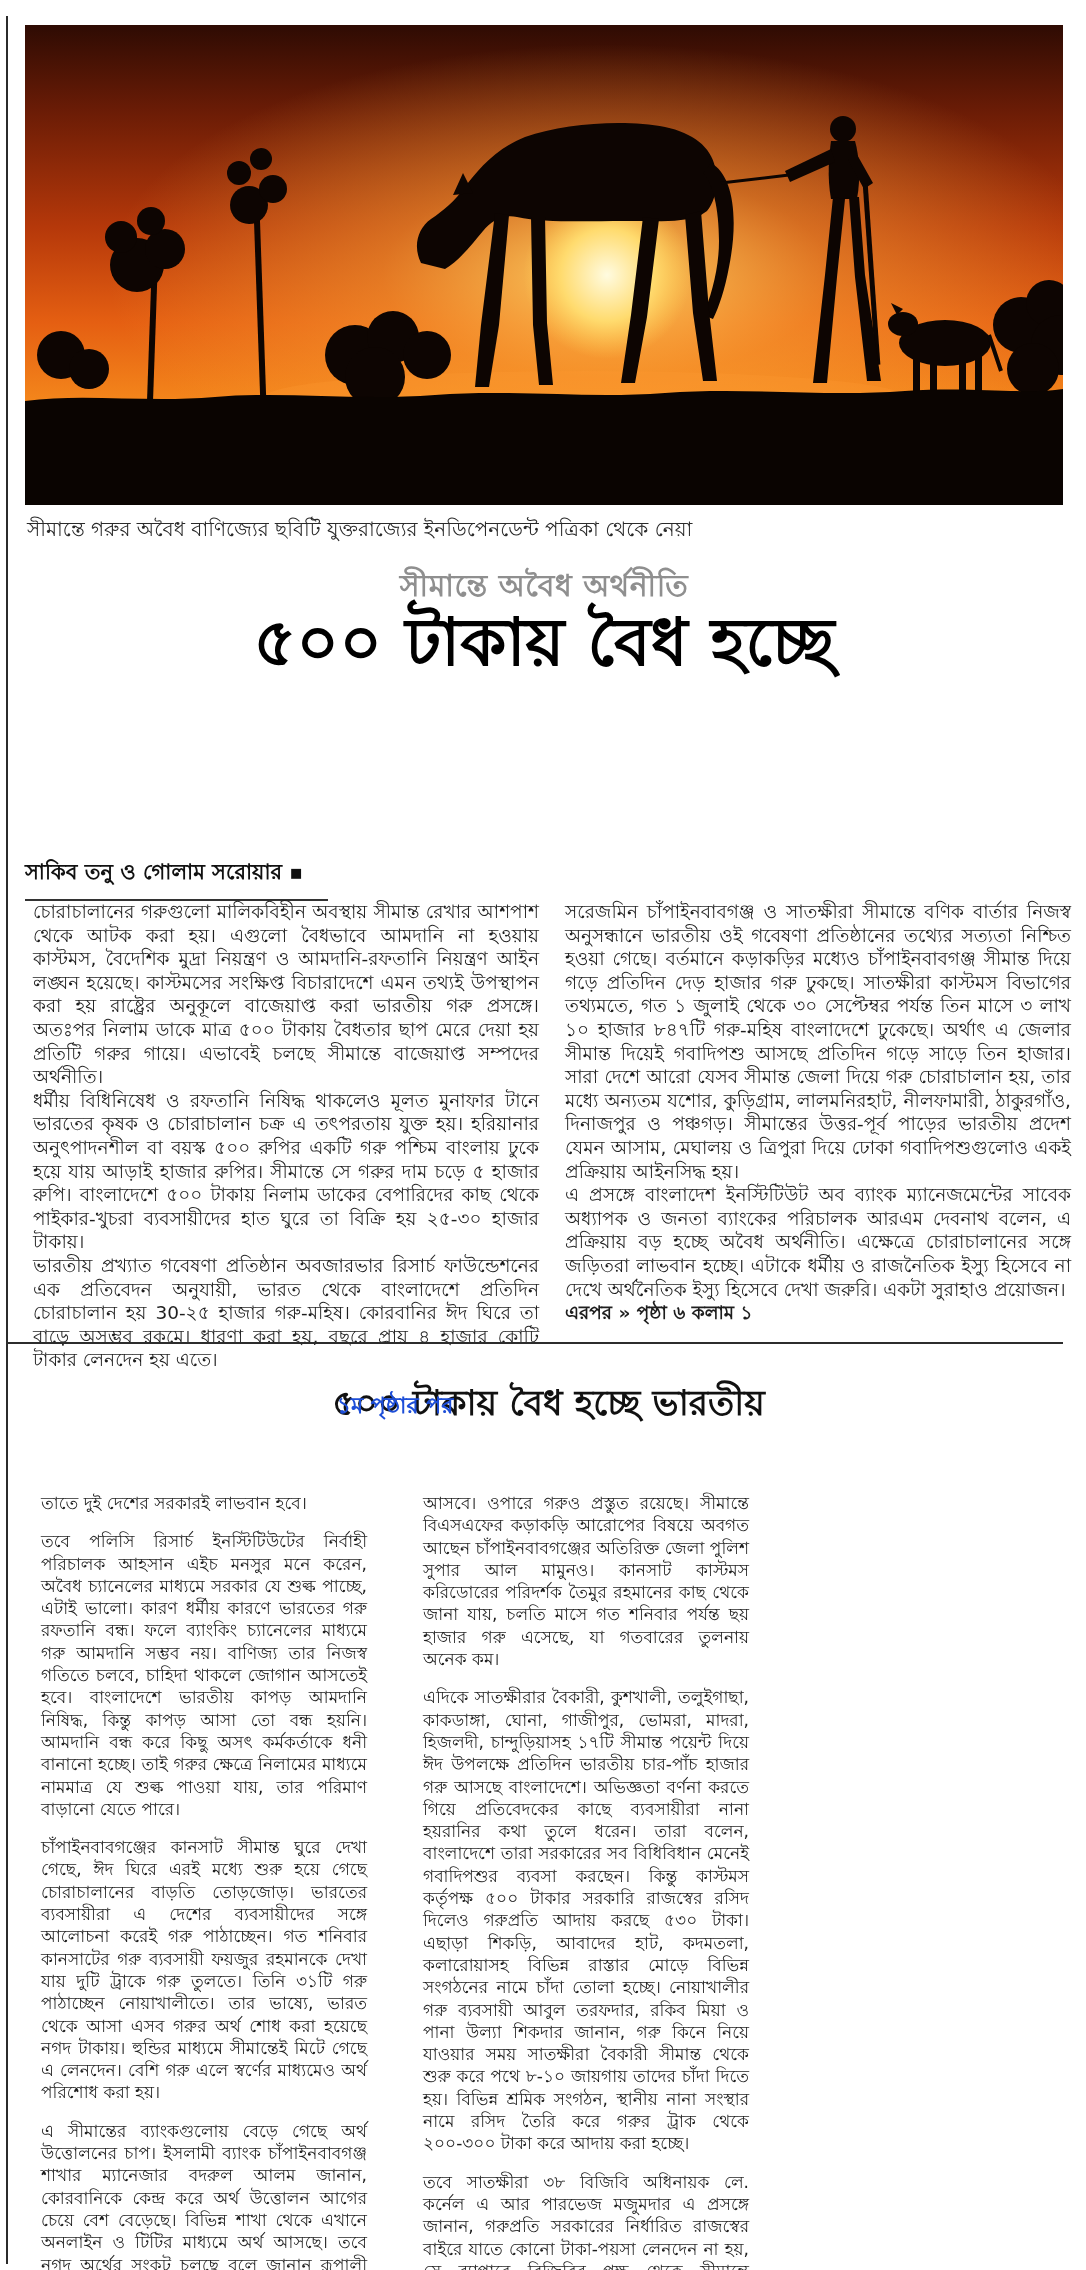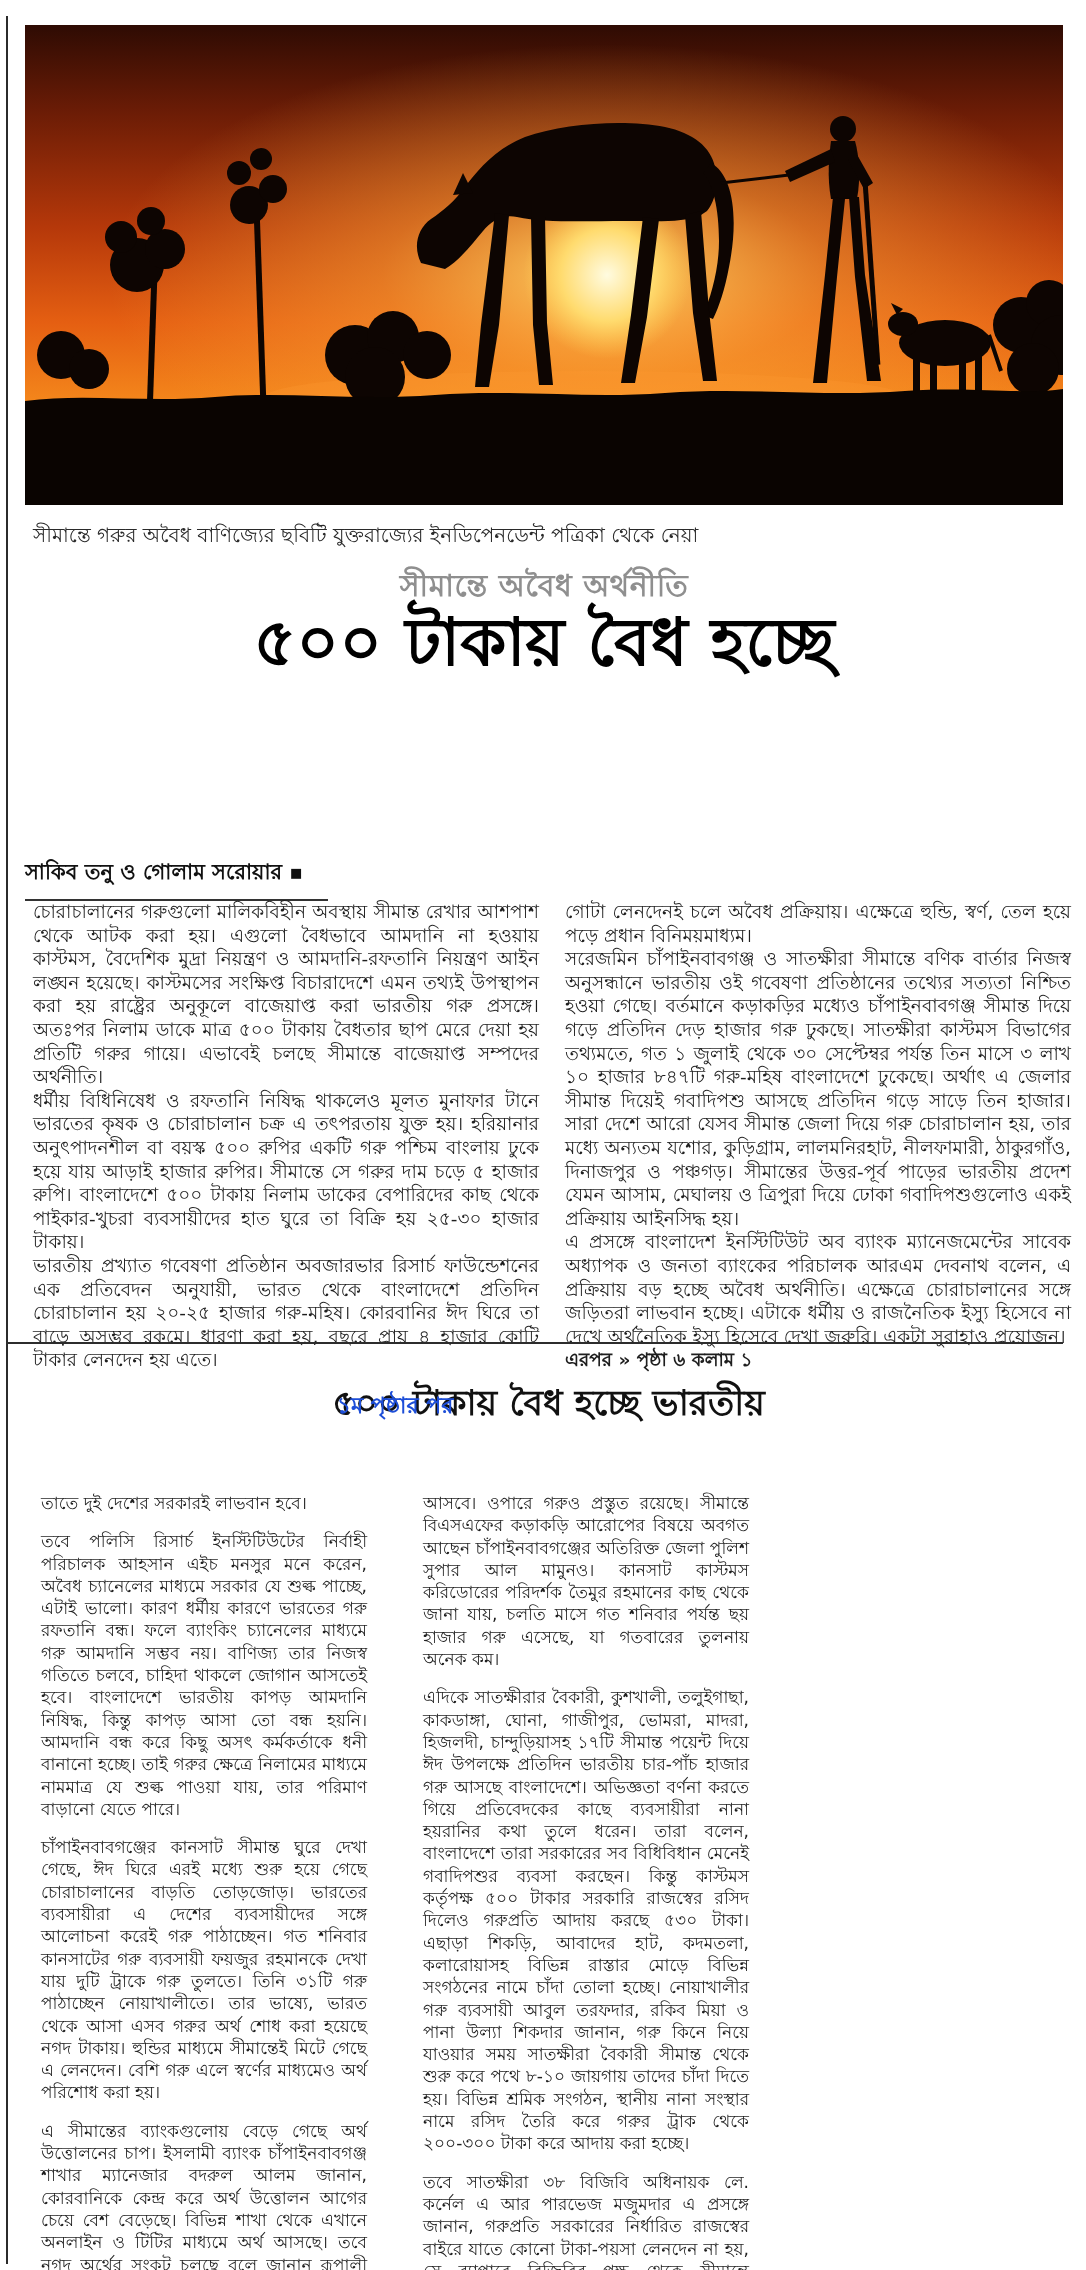--- a/index.html
+++ b/index.html
@@ -4,21 +4,21 @@
 <style>
   html,body{margin:0;padding:0;}
   body{
     width:1086px;height:2270px;background:#ffffff;
     font-family:"DejaVu Sans","Liberation Sans",sans-serif;
     color:#1c1c1c;position:relative;overflow:hidden;
   }
   .scan-edge{position:absolute;left:6px;top:16px;width:2px;height:2248px;background:#2b2b2b;}
   .photo-wrap{position:absolute;left:25px;top:25px;width:1038px;height:480px;margin:0;overflow:hidden;}
   .photo-wrap svg{display:block;}
-  .caption{position:absolute;left:25px;top:514px;width:1010px;font-size:20px;line-height:1.3;color:#2a2a2a;margin:8px;}
+  .caption{position:absolute;left:25px;top:514px;width:1010px;font-size:20px;line-height:1.3;color:#2a2a2a;margin:2px;}
   .kicker{position:absolute;left:25px;top:562px;width:1038px;text-align:center;
     font-size:30px;font-weight:bold;color:#8f8f8f;letter-spacing:.5px;}
   .headline{position:absolute;left:25px;top:596px;width:1038px;margin:0;text-align:center;
     font-size:66px;line-height:1.42;font-weight:bold;color:#000;}
   .byline-row{position:absolute;left:25px;top:856px;width:520px;}
   .byline{display:inline-block;font-size:21px;font-weight:bold;color:#111;
     border-bottom:2px solid #333;padding:0 26px 8px 0;}
   .byline .marker{font-size:13px;vertical-align:2px;margin-left:8px;}
   .lead-cols{position:absolute;left:33px;top:900px;width:1038px;display:flex;gap:26px;}
   .lead-col{width:506px;font-size:18.5px;line-height:23.6px;text-align:justify;color:#1e1e1e;}
@@ -142,24 +142,23 @@
 <h1 class="headline"><span>৫০০ টাকায় বৈধ হচ্ছে</span><br></h1>
 
 <div class="byline-row">
   <span class="byline"><span>সাকিব তনু ও গোলাম সরোয়ার</span><span class="marker">■</span></span>
 </div>
 
 <div class="lead-cols">
   <div class="lead-col">
     <p>চোরাচালানের গরুগুলো মালিকবিহীন অবস্থায় সীমান্ত রেখার আশপাশ থেকে আটক করা হয়। এগুলো বৈধভাবে আমদানি না হওয়ায় কাস্টমস, বৈদেশিক মুদ্রা নিয়ন্ত্রণ ও আমদানি-রফতানি নিয়ন্ত্রণ আইন লঙ্ঘন হয়েছে। কাস্টমসের সংক্ষিপ্ত বিচারাদেশে এমন তথ্যই উপস্থাপন করা হয় রাষ্ট্রের অনুকূলে বাজেয়াপ্ত করা ভারতীয় গরু প্রসঙ্গে। অতঃপর নিলাম ডাকে মাত্র ৫০০ টাকায় বৈধতার ছাপ মেরে দেয়া হয় প্রতিটি গরুর গায়ে। এভাবেই চলছে সীমান্তে বাজেয়াপ্ত সম্পদের অর্থনীতি।</p>
     <p>ধর্মীয় বিধিনিষেধ ও রফতানি নিষিদ্ধ থাকলেও মূলত মুনাফার টানে ভারতের কৃষক ও চোরাচালান চক্র এ তৎপরতায় যুক্ত হয়। হরিয়ানার অনুৎপাদনশীল বা বয়স্ক ৫০০ রুপির একটি গরু পশ্চিম বাংলায় ঢুকে হয়ে যায় আড়াই হাজার রুপির। সীমান্তে সে গরুর দাম চড়ে ৫ হাজার রুপি। বাংলাদেশে ৫০০ টাকায় নিলাম ডাকের বেপারিদের কাছ থেকে পাইকার-খুচরা ব্যবসায়ীদের হাত ঘুরে তা বিক্রি হয় ২৫-৩০ হাজার টাকায়।</p>
-    <p>ভারতীয় প্রখ্যাত গবেষণা প্রতিষ্ঠান অবজারভার রিসার্চ ফাউন্ডেশনের এক প্রতিবেদন অনুযায়ী, ভারত থেকে বাংলাদেশে প্রতিদিন চোরাচালান হয় ২০-২৫ হাজার গরু-মহিষ। কোরবানির ঈদ ঘিরে তা বাড়ে অসম্ভব রকমে। ধারণা করা হয়, বছরে প্রায় ৪ হাজার কোটি টাকার লেনদেন হয় এতে।</p>
+    <p>ভারতীয় প্রখ্যাত গবেষণা প্রতিষ্ঠান অবজারভার রিসার্চ ফাউন্ডেশনের এক প্রতিবেদন অনুযায়ী, ভারত থেকে বাংলাদেশে প্রতিদিন চোরাচালান হয় 30-২৫ হাজার গরু-মহিষ। কোরবানির ঈদ ঘিরে তা বাড়ে অসম্ভব রকমে। ধারণা করা হয়, বছরে প্রায় ৪ হাজার কোটি টাকার লেনদেন হয় এতে।</p>
   </div>
   <div class="lead-col">
-    <p>গোটা লেনদেনই চলে অবৈধ প্রক্রিয়ায়। এক্ষেত্রে হুন্ডি, স্বর্ণ, তেল হয়ে পড়ে প্রধান বিনিময়মাধ্যম।</p>
     <p>সরেজমিন চাঁপাইনবাবগঞ্জ ও সাতক্ষীরা সীমান্তে বণিক বার্তার নিজস্ব অনুসন্ধানে ভারতীয় ওই গবেষণা প্রতিষ্ঠানের তথ্যের সত্যতা নিশ্চিত হওয়া গেছে। বর্তমানে কড়াকড়ির মধ্যেও চাঁপাইনবাবগঞ্জ সীমান্ত দিয়ে গড়ে প্রতিদিন দেড় হাজার গরু ঢুকছে। সাতক্ষীরা কাস্টমস বিভাগের তথ্যমতে, গত ১ জুলাই থেকে ৩০ সেপ্টেম্বর পর্যন্ত তিন মাসে ৩ লাখ ১০ হাজার ৮৪৭টি গরু-মহিষ বাংলাদেশে ঢুকেছে। অর্থাৎ এ জেলার সীমান্ত দিয়েই গবাদিপশু আসছে প্রতিদিন গড়ে সাড়ে তিন হাজার। সারা দেশে আরো যেসব সীমান্ত জেলা দিয়ে গরু চোরাচালান হয়, তার মধ্যে অন্যতম যশোর, কুড়িগ্রাম, লালমনিরহাট, নীলফামারী, ঠাকুরগাঁও, দিনাজপুর ও পঞ্চগড়। সীমান্তের উত্তর-পূর্ব পাড়ের ভারতীয় প্রদেশ যেমন আসাম, মেঘালয় ও ত্রিপুরা দিয়ে ঢোকা গবাদিপশুগুলোও একই প্রক্রিয়ায় আইনসিদ্ধ হয়।</p>
     <p>এ প্রসঙ্গে বাংলাদেশ ইনস্টিটিউট অব ব্যাংক ম্যানেজমেন্টের সাবেক অধ্যাপক ও জনতা ব্যাংকের পরিচালক আরএম দেবনাথ বলেন, এ প্রক্রিয়ায় বড় হচ্ছে অবৈধ অর্থনীতি। এক্ষেত্রে চোরাচালানের সঙ্গে জড়িতরা লাভবান হচ্ছে। এটাকে ধর্মীয় ও রাজনৈতিক ইস্যু হিসেবে না দেখে অর্থনৈতিক ইস্যু হিসেবে দেখা জরুরি। একটা সুরাহাও প্রয়োজন।</p>
     <p class="jump">এরপর » পৃষ্ঠা ৬ কলাম ১</p>
   </div>
 </div>
 
 <div class="section-rule"></div>
 
 <h2 class="cont-head">৫০০ টাকায় বৈধ হচ্ছে ভারতীয়</h2>
 <div class="cont-sub">১ম পৃষ্ঠার পর</div>

